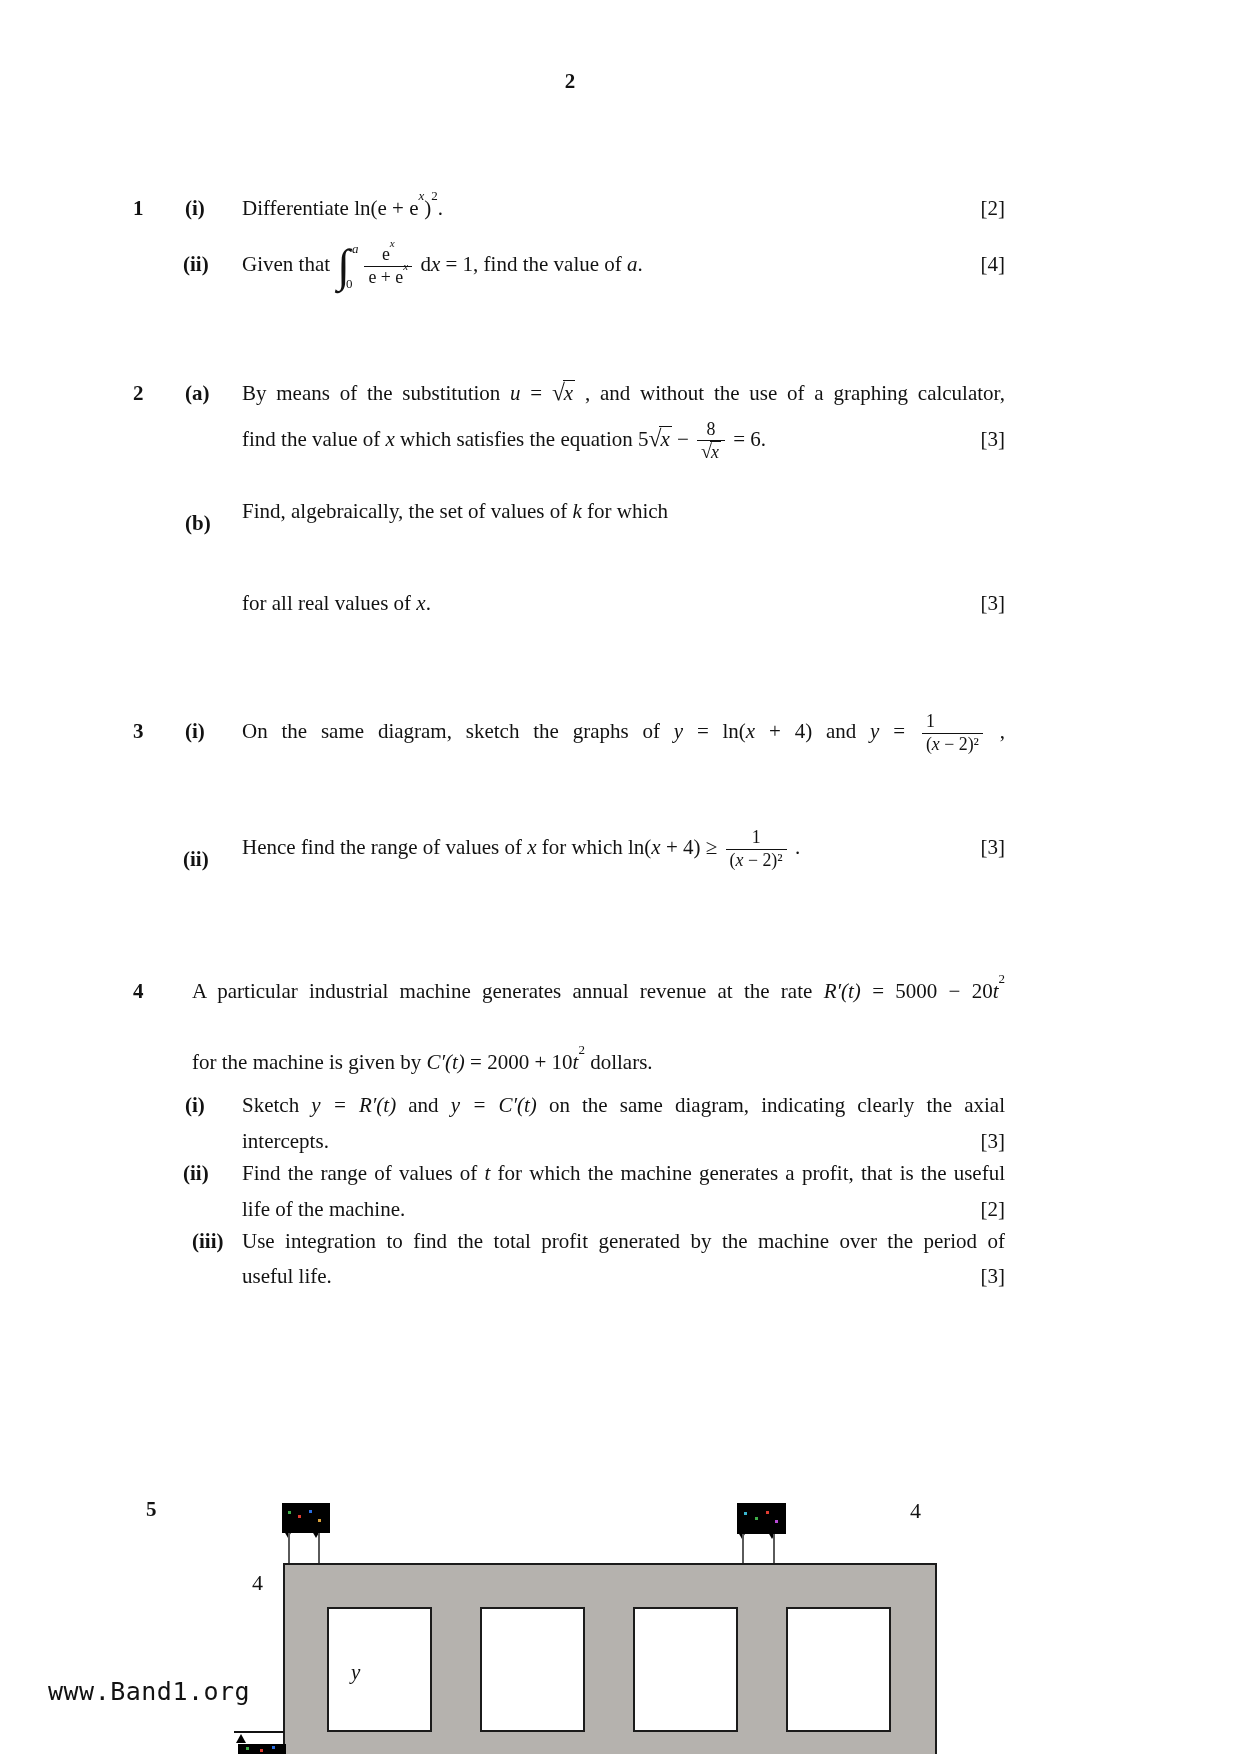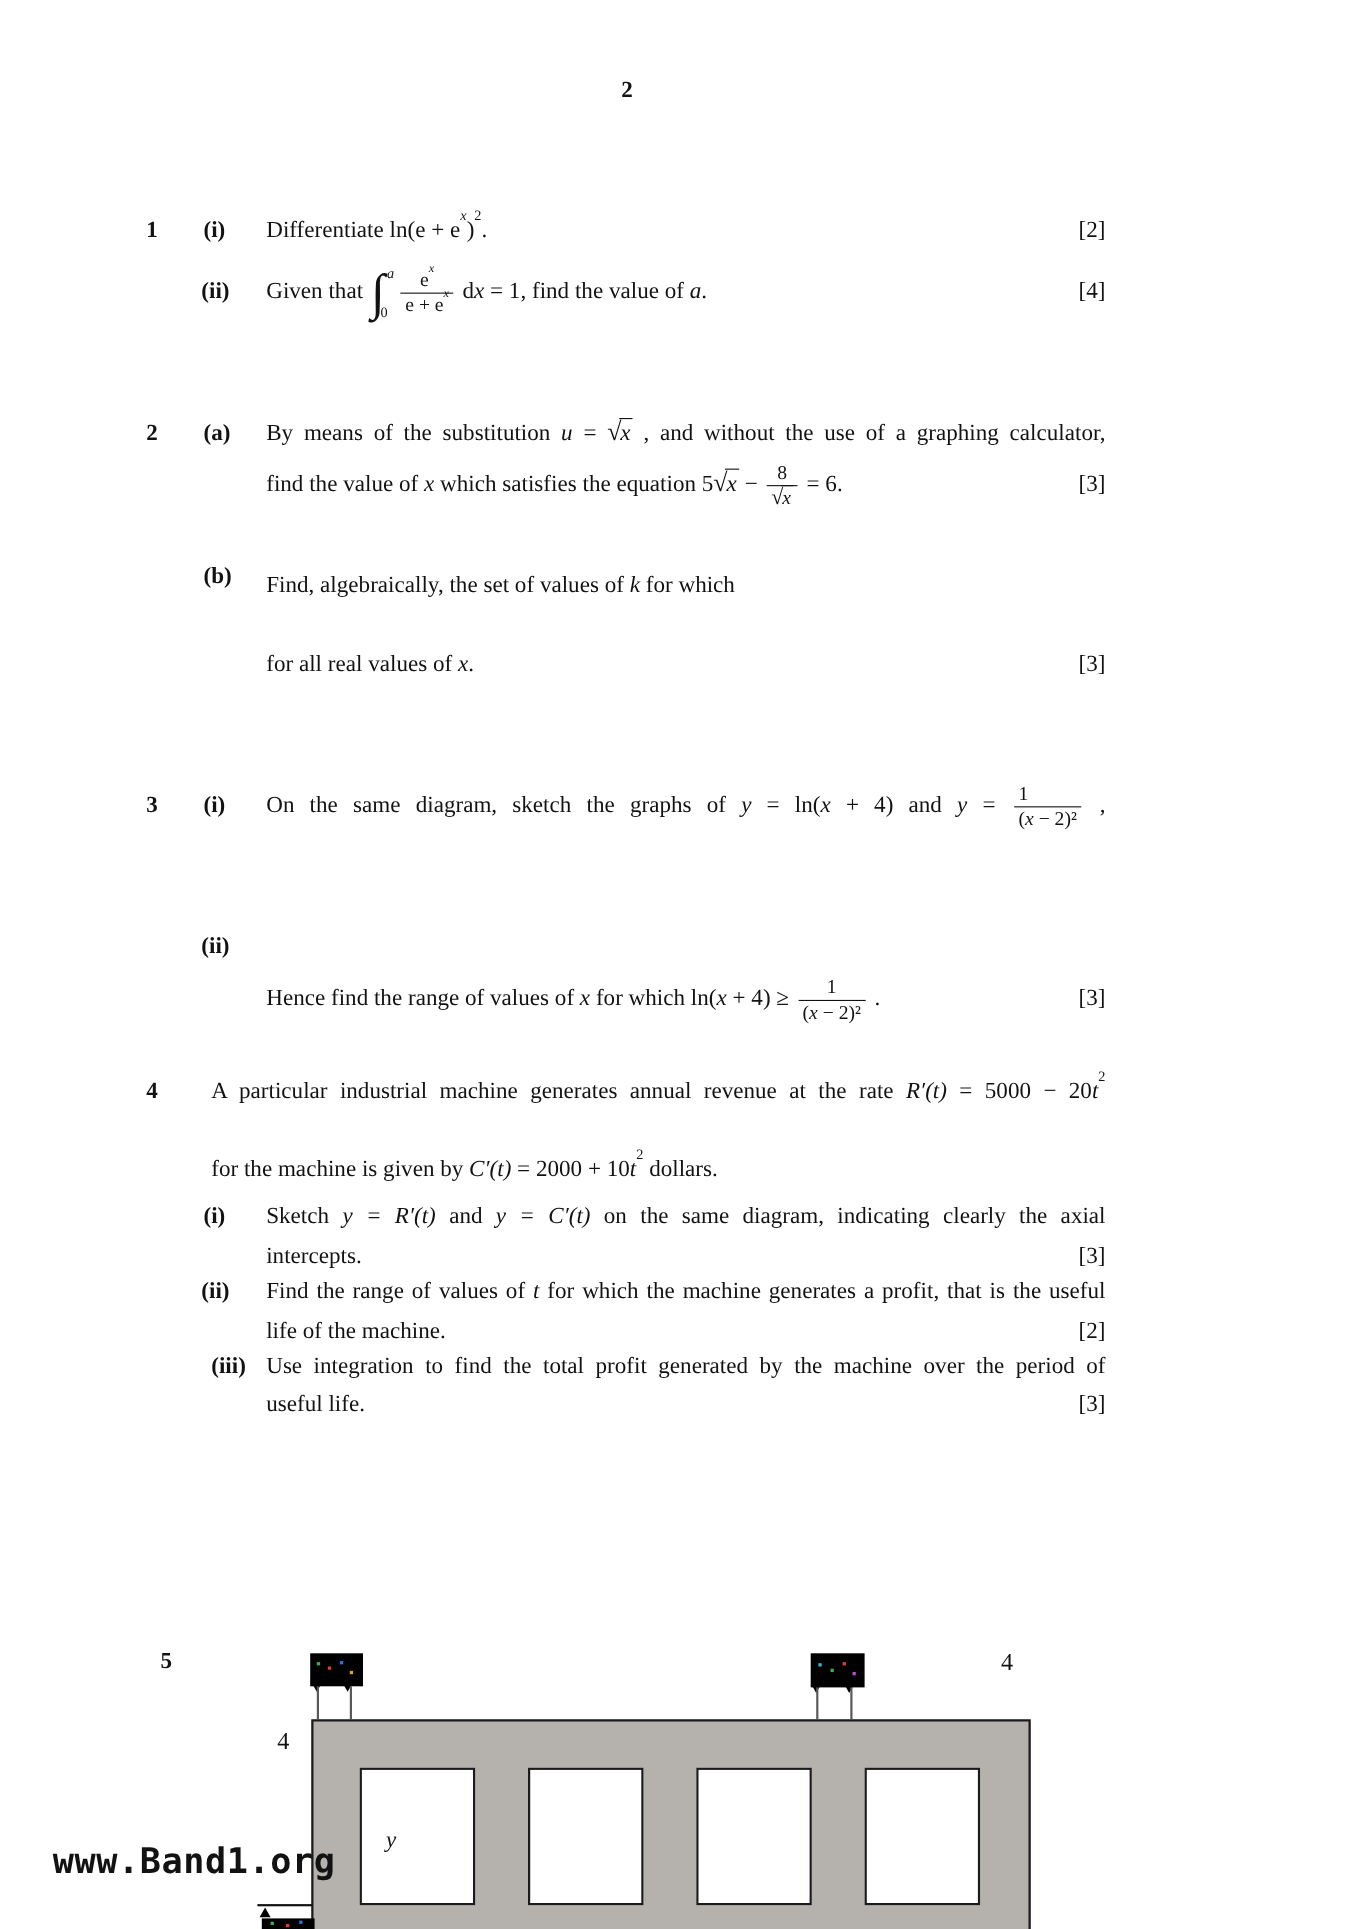--- a/index.html
+++ b/index.html
@@ -29,21 +29,21 @@
   .sheet{position:absolute;left:283px;top:1563px;width:650px;height:200px;background:#b5b2ae;border:2px solid #1b1b1b}
   .window{position:absolute;top:42px;width:101px;height:121px;background:#ffffff;border:2px solid #1b1b1b}
   .winlabel{position:absolute;left:22px;top:48px;font-style:italic;font-size:21px}
   .figlabel{position:absolute;font-size:22px;line-height:26px}
   .dimbox{position:absolute;background:#000;overflow:hidden}
   .leg{position:absolute;width:2px;background:#5a5a5a}
   .arrdn{position:absolute;width:0;height:0;border-left:4px solid transparent;border-right:4px solid transparent;border-top:7px solid #000}
   .arrup{position:absolute;width:0;height:0;border-left:5px solid transparent;border-right:5px solid transparent;border-bottom:9px solid #000}
   .hline{position:absolute;height:2px;background:#111}
   .dot{position:absolute;width:3px;height:3px;display:block}
-  .wm{position:absolute;left:48px;top:1678px;font-family:"DejaVu Sans Mono",monospace;font-size:32px;font-weight:bold;letter-spacing:0.5px;line-height:28px}
+  .wm{position:absolute;left:48px;top:1678px;font-family:"DejaVu Sans Mono",monospace;font-size:25px;font-weight:normal;letter-spacing:0.5px;line-height:28px}
 </style>
 </head>
 <body>
 
 <div class="page">
 
   <div class="abs ctr" style="left:0;top:66px;width:1140px">
     <span style="font-weight:bold">2</span>
   </div>
 
@@ -70,36 +70,36 @@
   <span class="pl" style="left:185px;top:378px">(a)</span>
   <div class="line just" style="left:242px;top:378px">
     <span>By means of the substitution </span><span class="v">u</span><span> = </span><span class="sqrt"><span class="rad">√</span><span class="rd">x</span></span><span> , and without the use of a graphing calculator,</span>
   </div>
   <div class="line" style="left:242px;top:402px;line-height:74px">
     <span>find the value of </span><span class="v">x</span><span> which satisfies the equation </span><span>5</span><span class="sqrt"><span class="rad">√</span><span class="rd">x</span></span><span> − </span><span class="frac"><span class="num">8</span><span class="den"><span class="sqrt"><span class="rad">√</span><span class="rd">x</span></span></span></span><span> = 6.</span>
     <span class="marks">[3]</span>
   </div>
 
   <span class="pl" style="left:185px;top:508px">(b)</span>
-  <div class="line" style="left:242px;top:516px">
+  <div class="line" style="left:242px;top:496px">
     <span>Find, algebraically, the set of values of </span><span class="v">k</span><span> for which</span>
   </div>
   <div class="line" style="left:242px;top:588px">
     <span>for all real values of </span><span class="v">x</span><span>.</span>
     <span class="marks">[3]</span>
   </div>
 
   <span class="qn" style="left:133px;top:692px;line-height:78px">3</span>
   <span class="pl" style="left:185px;top:692px;line-height:78px">(i)</span>
   <div class="line just" style="left:242px;top:692px;line-height:78px">
     <span>On the same diagram, sketch the graphs of </span><span class="v">y</span><span> = ln(</span><span class="v">x</span><span> + 4)</span><span> and </span><span class="v">y</span><span> = </span><span class="frac"><span class="num">1</span><span class="den"><span>(</span><span class="v">x</span><span> − 2)²</span></span></span><span> ,</span>
   </div>
 
   <span class="pl" style="left:183px;top:820px;line-height:78px">(ii)</span>
-  <div class="line" style="left:242px;top:868px;line-height:78px">
+  <div class="line" style="left:242px;top:808px;line-height:78px">
     <span>Hence find the range of values of </span><span class="v">x</span><span> for which  </span><span>ln(</span><span class="v">x</span><span> + 4) ≥ </span><span class="frac"><span class="num">1</span><span class="den"><span>(</span><span class="v">x</span><span> − 2)²</span></span></span><span> .</span>
     <span class="marks">[3]</span>
   </div>
 
   <span class="qn" style="left:133px;top:976px">4</span>
   <div class="line wide just" style="left:192px;top:976px;width:813px">
     <span>A particular industrial machine generates annual revenue at the rate </span><span class="v">R′(t)</span><span> = 5000 − 20</span><span class="v">t</span><sup class="e">2</sup>
   </div>
   <div class="line wide" style="left:192px;top:1047px;width:813px">
     <span>for the machine is given by </span><span class="v">C′(t)</span><span> = 2000 + 10</span><span class="v">t</span><sup class="e">2</sup><span> dollars.</span>

